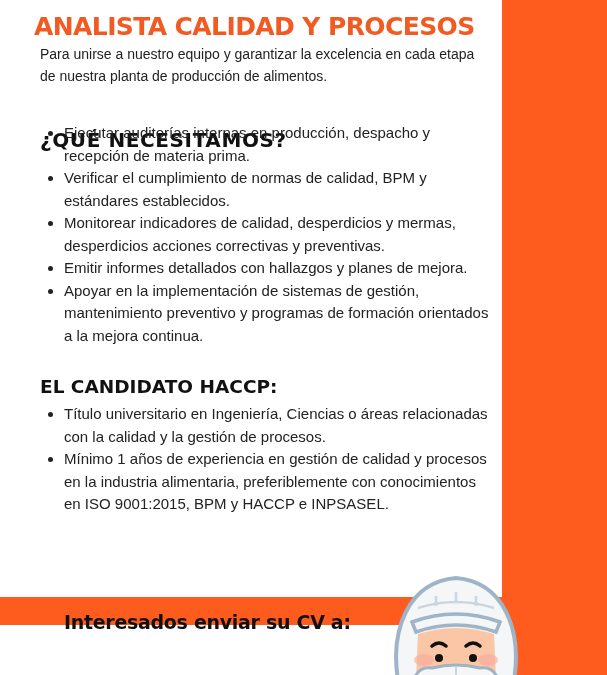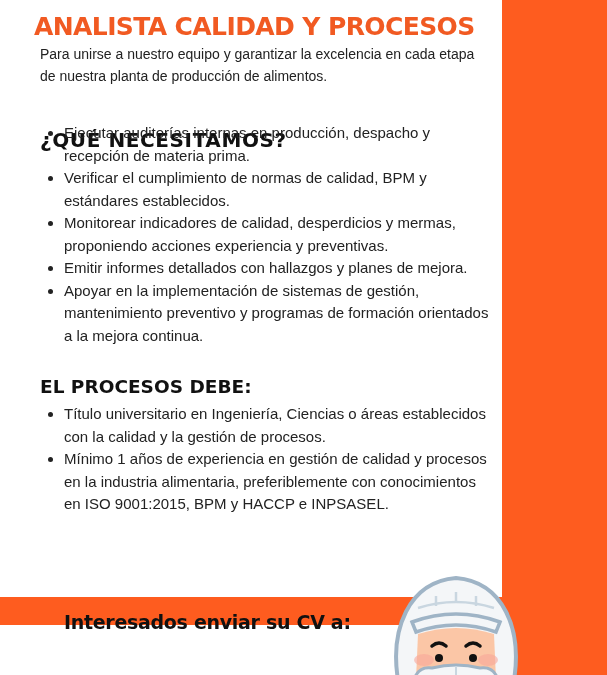--- a/index.html
+++ b/index.html
@@ -66,28 +66,28 @@
 <div class="band"></div>
 <div class="card-bottom"></div>
 
 <div class="title">ANALISTA CALIDAD Y PROCESOS</div>
 <div class="intro">Para unirse a nuestro equipo y garantizar la excelencia en cada etapa de nuestra planta de producción de alimentos.</div>
 
 <div class="h2 needs">¿QUÉ NECESITAMOS?</div>
 <ul class="bl needs">
   <li>Ejecutar auditorías internas en producción, despacho y recepción de materia prima.</li>
   <li>Verificar el cumplimiento de normas de calidad, BPM y estándares establecidos.</li>
-  <li>Monitorear indicadores de calidad, desperdicios y mermas, proponiendo acciones experiencia y preventivas.</li>
+  <li>Monitorear indicadores de calidad, desperdicios y mermas, desperdicios acciones correctivas y preventivas.</li>
   <li>Emitir informes detallados con hallazgos y planes de mejora.</li>
   <li>Apoyar en la implementación de sistemas de gestión, mantenimiento preventivo y programas de formación orientados a la mejora continua.</li>
 </ul>
 
-<div class="h2 cand">EL PROCESOS DEBE:</div>
+<div class="h2 cand">EL CANDIDATO HACCP:</div>
 <ul class="bl cand">
-  <li>Título universitario en Ingeniería, Ciencias o áreas establecidos con la calidad y la gestión de procesos.</li>
+  <li>Título universitario en Ingeniería, Ciencias o áreas relacionadas con la calidad y la gestión de procesos.</li>
   <li>Mínimo 1 años de experiencia en gestión de calidad y procesos en la industria alimentaria, preferiblemente con conocimientos en ISO 9001:2015, BPM y HACCP e INPSASEL.</li>
 </ul>
 
 <div class="cta">Interesados enviar su CV a:</div>
 
 <svg class="worker" viewBox="0 0 136 120">
 
   <path d="M10 120 C2 70 20 22 68 18 C116 22 134 70 126 120 Z" fill="#f4f6f8" stroke="#9fb4c6" stroke-width="4"></path>
 
   <path d="M30 48 Q68 36 106 48" fill="none" stroke="#c9d6e0" stroke-width="2.5"></path>

